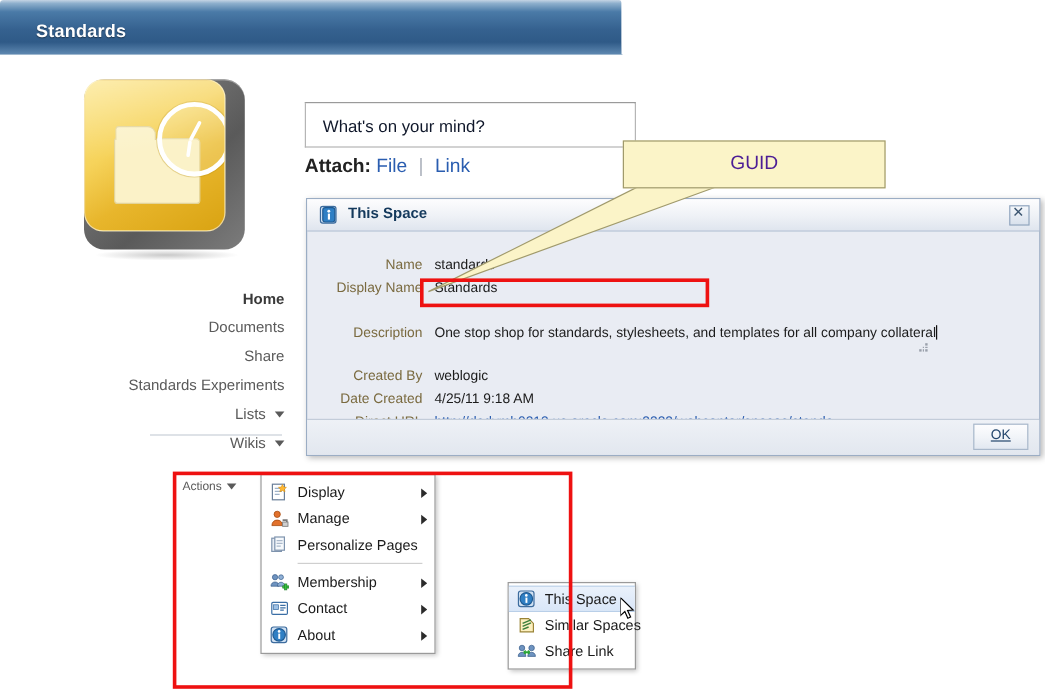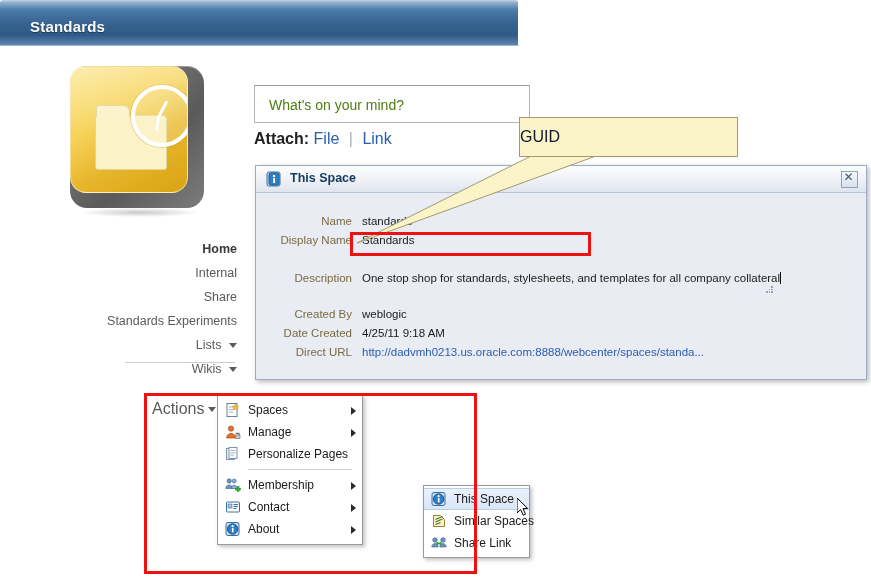--- a/index.html
+++ b/index.html
@@ -108,36 +108,36 @@
 
   
   #share-block{position:absolute;left:254px;top:79px;width:300px;}
   #share-label{font-size:11.5px;font-weight:bold;color:#222;}
   #share-input{
     margin-top:6px;width:276px;height:38px;
     border:1px solid #b5b5b5;border-top-color:#9a9a9a;background:#ffffff;
     box-sizing:border-box;
   }
   #share-input .ph{
-    color:#4d7c0f;font-size:14px;padding:11px 0 0 14px;
+    color:#0f172a;font-size:14px;padding:11px 0 0 14px;
   }
   #attach-row{margin-top:7px;font-size:16px;color:#222;font-weight:bold;}
   #attach-row .lnk{
     color:#2a5db0;font-weight:normal;text-decoration:none;cursor:pointer;
   }
   #attach-row .sep{color:#aab0bb;margin:0 5px;font-weight:normal;}
 
   
   #guid-callout{
     position:absolute;left:519px;top:117px;width:219px;height:40px;
     background:#fbf4c8;border:1px solid #a09a6c;
     box-sizing:border-box;z-index:40;
   }
   #guid-callout .txt{
-    text-align:left;line-height:38px;font-size:16px;color:#0f172a;
+    text-align:center;line-height:38px;font-size:16px;color:#4c1d95;
   }
   #callout-tail{
     position:absolute;left:0;top:0;width:871px;height:579px;
     pointer-events:none;z-index:39;
   }
 
   
   #dialog{
     position:absolute;left:255px;top:165px;width:612px;height:215px;
     background:#e9ecf3;
@@ -205,21 +205,21 @@
   #ok-button span{text-decoration:underline;}
 
   
   .redbox{position:absolute;border:3px solid #ee1111;box-sizing:border-box;z-index:45;pointer-events:none;}
   #redbox-guid{left:350px;top:232px;width:241px;height:24px;}
   #redbox-menu{left:144px;top:393px;width:333px;height:181px;border-width:3px;}
 
   
   #actions-area{position:absolute;left:152px;top:396px;z-index:20;}
   #actions-label{
-    position:absolute;left:0;top:4px;font-size:16px;color:#5a5a5a;white-space:nowrap;
+    position:absolute;left:0;top:4px;font-size:10px;color:#5a5a5a;white-space:nowrap;
   }
   #actions-menu{
     position:absolute;left:65px;top:-1px;width:146px;
     background:#ffffff;border:1px solid #9a9a9a;
     box-shadow:2px 2px 4px rgba(0,0,0,.25);
     padding:3px 0 4px 0;box-sizing:border-box;
   }
   .menu-item{
     position:relative;height:22px;line-height:22px;
     padding-left:30px;padding-right:16px;
@@ -273,21 +273,21 @@
         <div class="hand-m"></div>
       </div>
     </div>
   </div>
 
   <div id="nav-list">
     <div class="nav-item current">
       <span>Home</span>
     </div>
     <div class="nav-item">
-      <span>Internal</span>
+      <span>Documents</span>
     </div>
     <div class="nav-item">
       <span>Share</span>
     </div>
     <div class="nav-item">
       <span>Standards Experiments</span>
     </div>
     <div class="nav-item">
       <span>Lists</span>
       <span class="caret"></span>
@@ -375,20 +375,25 @@
       <div class="field-label">Date Created</div>
       <div class="field-value">4/25/11 9:18 AM</div>
     </div>
 
     <div class="field-row" style="left:10px;top:151px;">
       <div class="field-label">Direct URL</div>
       <div class="field-value link">http://dadvmh0213.us.oracle.com:8888/webcenter/spaces/standa...</div>
     </div>
   </div>
 
+  <div id="dialog-footer">
+    <div id="ok-button">
+      <span>OK</span>
+    </div>
+  </div>
 </div>
 
 <div class="redbox" id="redbox-guid"></div>
 
 <div id="actions-area">
 
   <div id="actions-label">
     <span>Actions</span><span class="caret"></span>
   </div>
 
@@ -398,21 +403,21 @@
     <div class="menu-item">
       <span class="mi-icon">
         <svg width="16" height="16" viewBox="0 0 16 16">
           <rect x="2" y="1.5" width="10" height="13" fill="#ffffff" stroke="#6a7f99"></rect>
           <line x1="4" y1="5" x2="10" y2="5" stroke="#9fb2c8"></line>
           <line x1="4" y1="7.5" x2="10" y2="7.5" stroke="#9fb2c8"></line>
           <line x1="4" y1="10" x2="8" y2="10" stroke="#9fb2c8"></line>
           <polygon points="11.5,0.5 12.9,3.3 15.8,3.6 13.7,5.6 14.3,8.4 11.5,7 8.8,8.4 9.4,5.6 7.3,3.6 10.2,3.3" fill="#ffb733" stroke="#d58f10" stroke-width="0.6" transform="translate(-0.5,1) scale(0.78) translate(2.4,0.4)"></polygon>
         </svg>
       </span>
-      <span>Spaces</span>
+      <span>Display</span>
       <span class="arrow"></span>
     </div>
 
     <div class="menu-item">
       <span class="mi-icon">
         <svg width="16" height="16" viewBox="0 0 16 16">
           <circle cx="6" cy="4.6" r="2.6" fill="#e2712c" stroke="#a84e12" stroke-width="0.7"></circle>
           <path d="M1.6 14c0-3 2-4.6 4.4-4.6S10.4 11 10.4 14z" fill="#e2712c" stroke="#a84e12" stroke-width="0.7"></path>
           <path d="M10.5 9.5l3.5 0 0 3.5" fill="none" stroke="#7a7a7a" stroke-width="1.4"></path>
           <rect x="10.5" y="11" width="4.5" height="3.6" fill="#cfcfcf" stroke="#7a7a7a" stroke-width="0.7"></rect>

